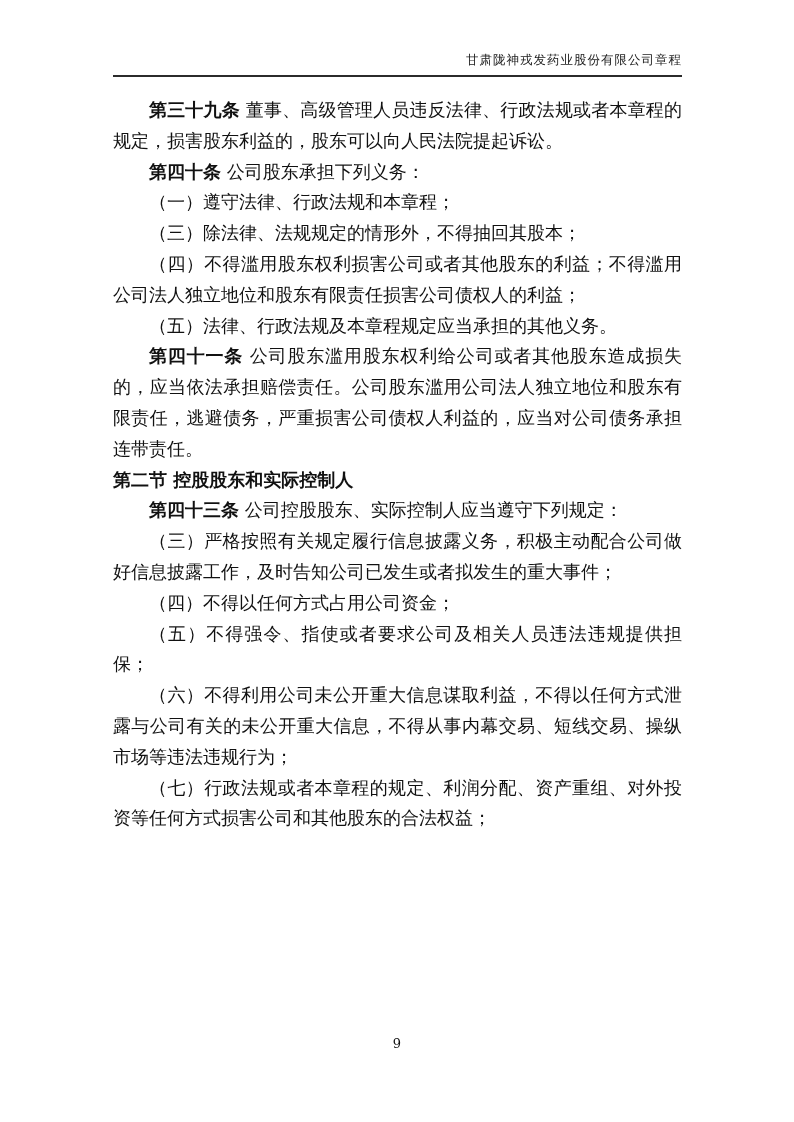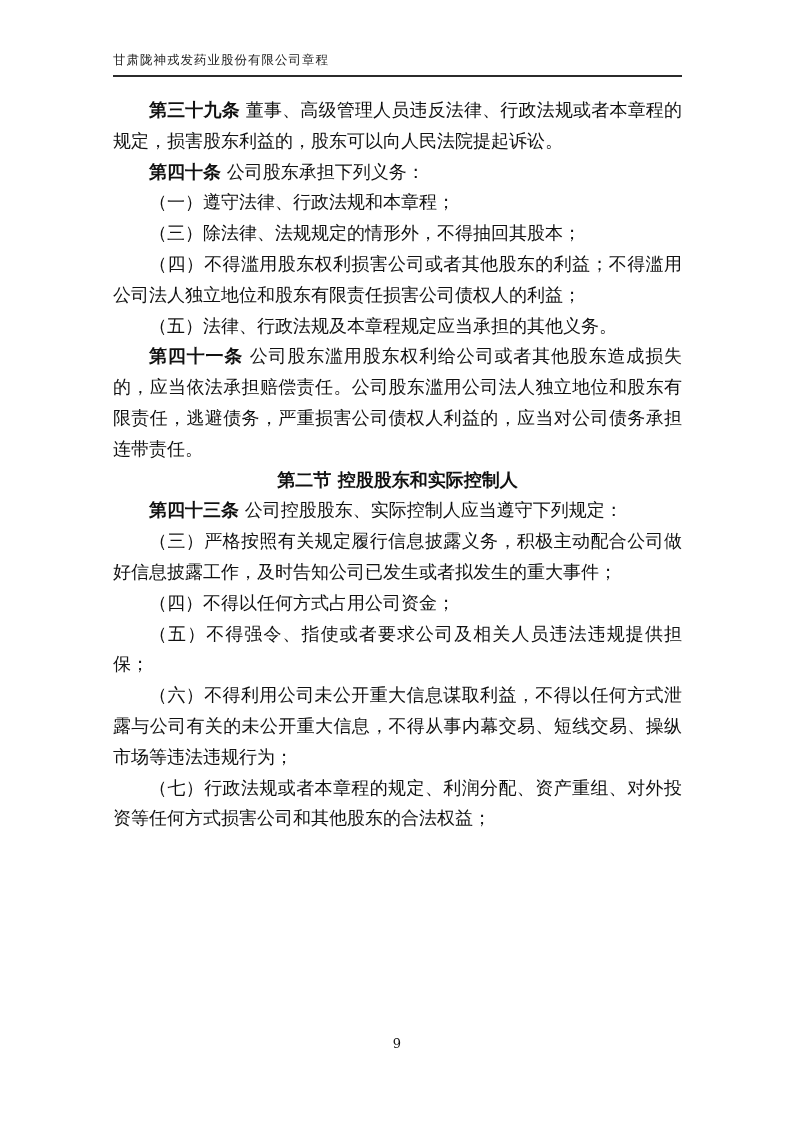--- a/index.html
+++ b/index.html
@@ -15,37 +15,38 @@
   .header {
     position: absolute;
     left: 113px;
     right: 112px;
     top: 52px;
     font-size: 12.5px;
     letter-spacing: 1px;
     color: #222;
     padding-bottom: 6px;
     border-bottom: 2px solid #2b2b2b;
+    text-align: right;
   }
   .doc-body {
     position: absolute;
     left: 113px;
     right: 112px;
     top: 95px;
   }
   .doc-body p {
     margin: 0;
     font-size: 18px;
     line-height: 30.8px;
     text-align: justify;
     text-indent: 2em;
     word-break: break-all;
   }
   .doc-body p.section {
-    text-align: center;
+    text-align: left;
     text-indent: 0;
     font-weight: bold;
   }
   .doc-body p b { font-weight: bold; }
   .footer {
     position: absolute;
     left: 0;
     right: 0;
     top: 1036px;
     text-align: center;

